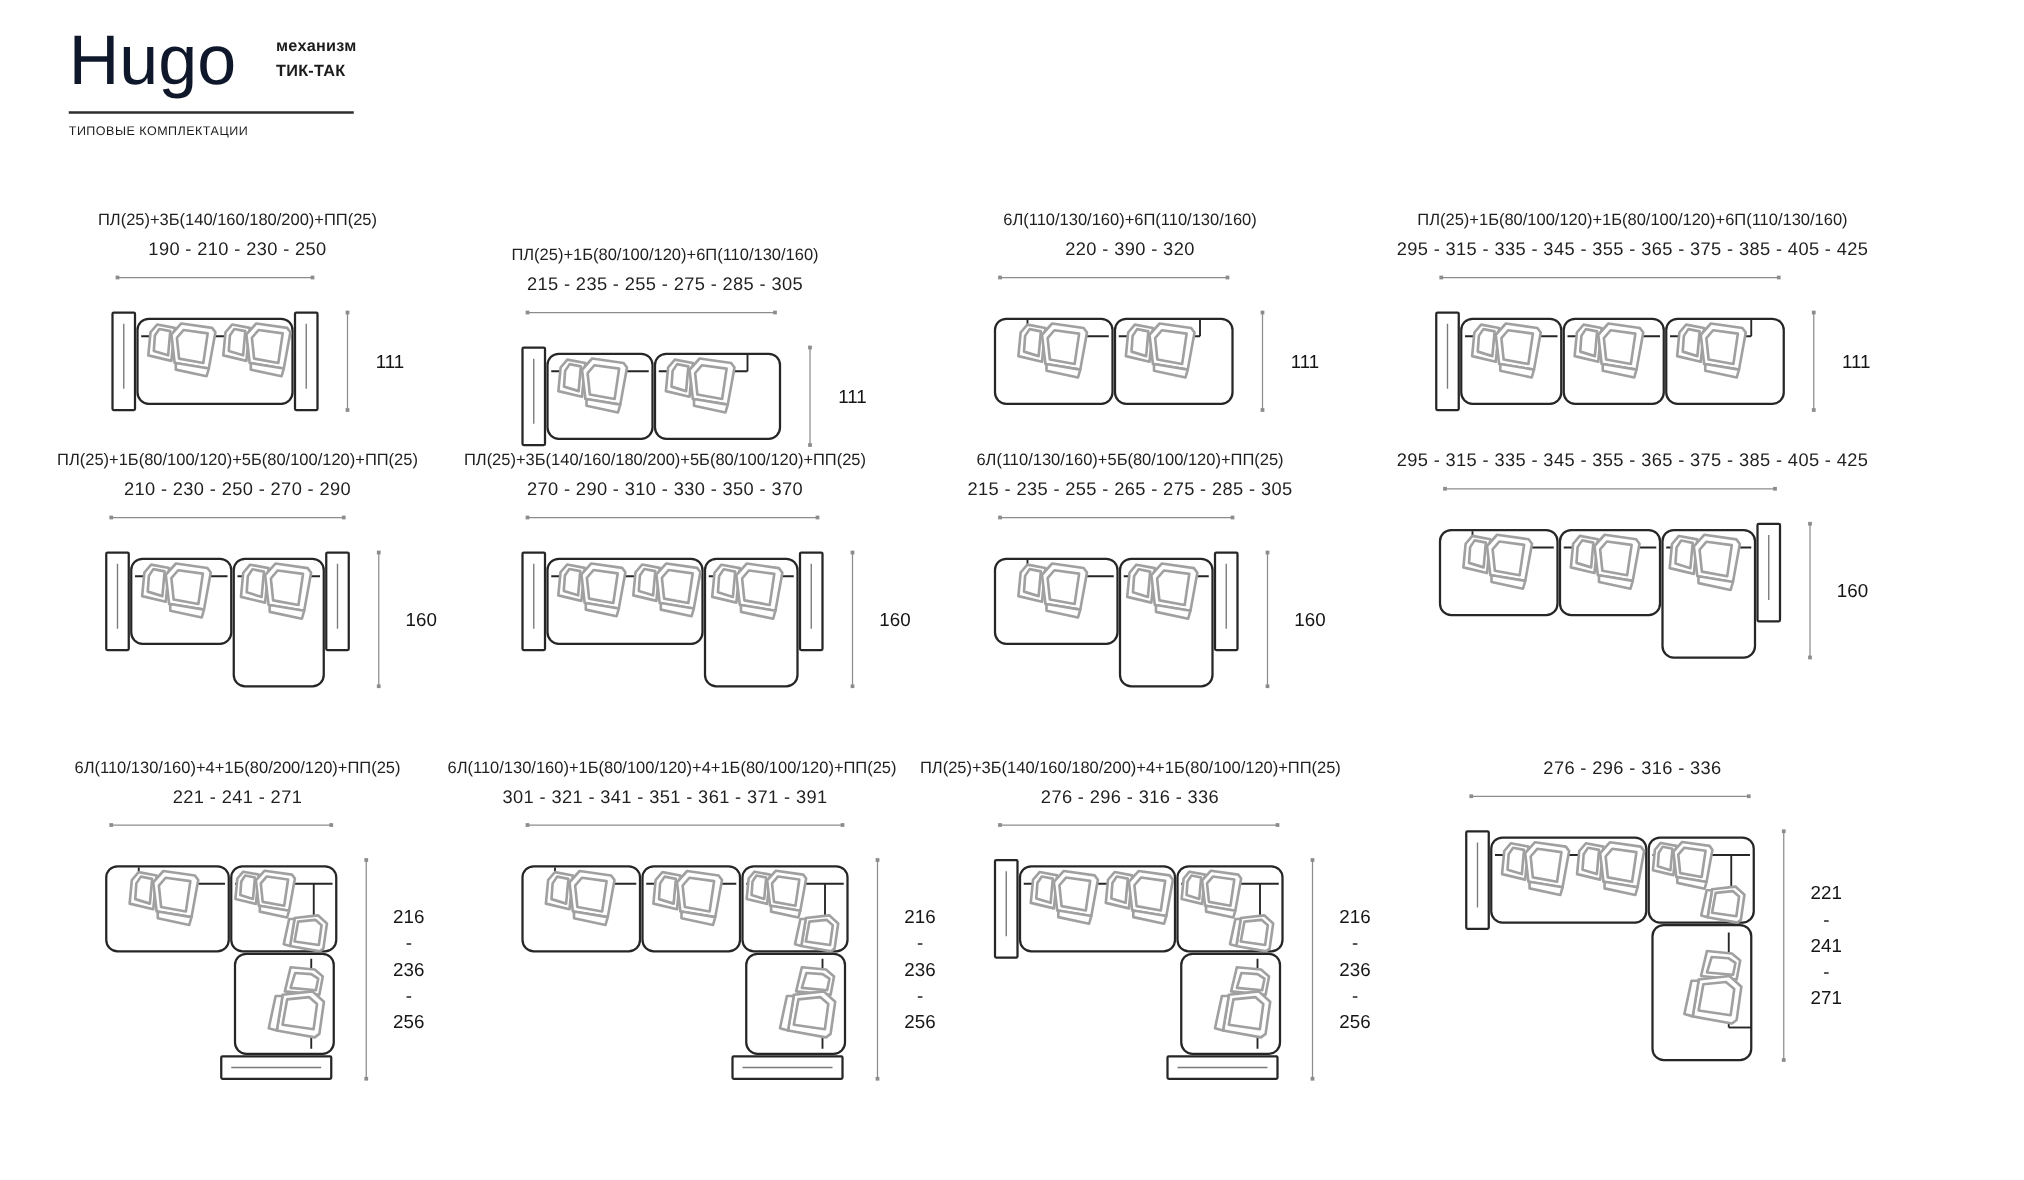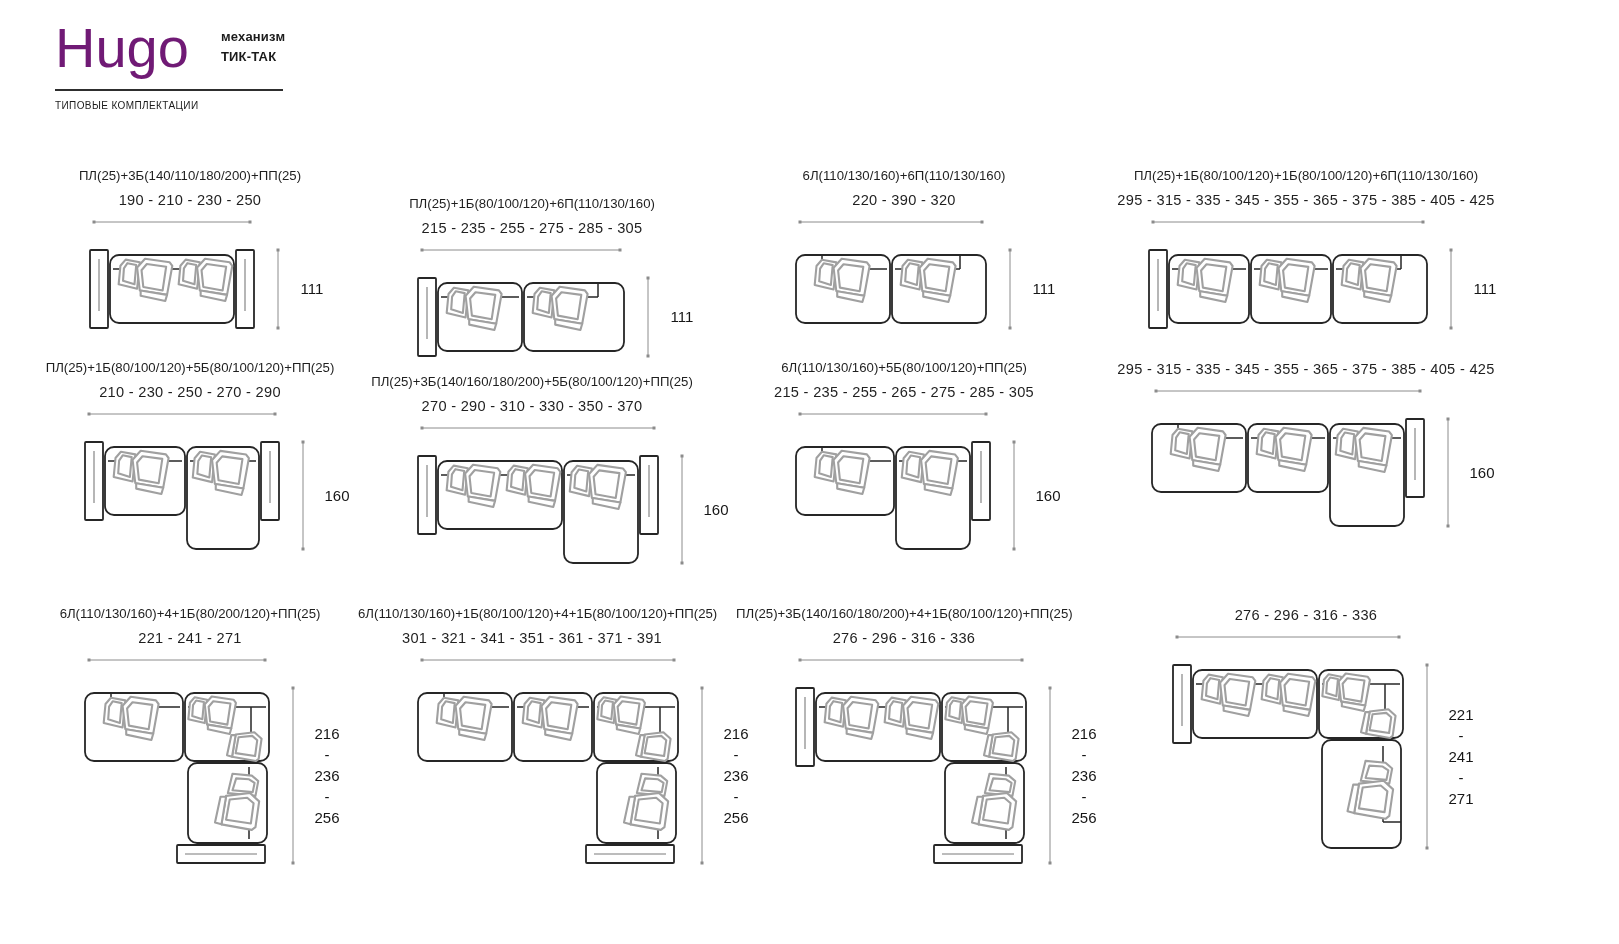--- a/index.html
+++ b/index.html
@@ -2,21 +2,21 @@
 <html><head>
 <meta charset="utf-8">
 <style>
   html,body{margin:0;padding:0;}
   body{
     width:1619px;height:944px;background:#ffffff;position:relative;overflow:hidden;
     font-family:"Liberation Sans",sans-serif;color:#1a1a1a;
   }
   header{position:absolute;left:55px;top:20px;}
   .brand-row{display:flex;align-items:flex-start;gap:32px;}
-  .brand{font-size:56px;line-height:1.0;font-weight:400;color:#701a75;margin:0;letter-spacing:0px;}
+  .brand{font-size:56px;line-height:1.0;font-weight:400;color:#0f172a;margin:0;letter-spacing:0px;}
   .mech{font-size:13px;font-weight:700;line-height:1.55;padding-top:7px;color:#1c1c1c;letter-spacing:.2px;}
   .rule{width:228px;border-top:2px solid #2e2e2e;margin-top:13px;}
   .subtitle{margin-top:9px;font-size:10px;letter-spacing:.4px;color:#1c1c1c;}
   .cell{position:absolute;text-align:center;}
   .ctitle{font-size:13.2px;white-space:nowrap;margin-top:8px;color:#1f1f1f;}
   .csizes{font-size:14.6px;white-space:nowrap;margin-top:9px;letter-spacing:.3px;color:#1f1f1f;}
   .cell svg{display:block;margin:2px auto 0 auto;overflow:visible;}
   svg text{font-family:"Liberation Sans",sans-serif;}
 </style>
 </head>
@@ -29,21 +29,21 @@
       <div>механизм</div>
       <div>ТИК-ТАК</div>
     </div>
   </div>
   <div class="rule"></div>
   <div class="subtitle">ТИПОВЫЕ КОМПЛЕКТАЦИИ</div>
 </header>
 
 <main id="grid">
   <section class="cell" style="left: 25px; top: 160px; width: 330px;">
-    <div class="ctitle">ПЛ(25)+3Б(140/110/180/200)+ПП(25)</div>
+    <div class="ctitle">ПЛ(25)+3Б(140/160/180/200)+ПП(25)</div>
     <div class="csizes">190 - 210 - 230 - 250</div>
     <svg class="cdiag" xmlns="http://www.w3.org/2000/svg" width="320" height="128" viewBox="0 0 320 128">
         <g>
           <rect x="60" y="40" width="18" height="78" rx="1" ry="1" fill="#fff" stroke="#262626" stroke-width="1.8"></rect>
           <line x1="69" y1="49" x2="69" y2="101" stroke="#7a7a7a" stroke-width="1.1"></line>
           <rect x="80" y="45" width="124" height="68" rx="9" ry="9" fill="#fff" stroke="#262626" stroke-width="1.8"></rect>
           <line x1="83" y1="59" x2="201" y2="59" stroke="#262626" stroke-width="1.5"></line>
           <g transform="translate(86,47) scale(0.88)">
             <path d="M5,10 L11,3 L27,6 L24,36 L3,31 Z" fill="#fff" stroke="#a0a0a0" stroke-width="2.39" stroke-linejoin="round"></path>
             <path d="M9,13 L13,7 L23,9 L21,31 L8,27 Z" fill="#fff" stroke="#a0a0a0" stroke-width="2.39" stroke-linejoin="round"></path>
@@ -241,21 +241,21 @@
           <g>
             <line x1="278" y1="40" x2="278" y2="147" stroke="#8c8c8c" stroke-width="1"></line>
             <rect x="276.5" y="38.5" width="3" height="3" fill="#8c8c8c"></rect>
             <rect x="276.5" y="145.5" width="3" height="3" fill="#8c8c8c"></rect>
           </g>
           <text text-anchor="middle" font-size="15" fill="#161616"><tspan x="312" y="98.5">160</tspan></text>
         </g>
       </svg>
   </section>
 
-  <section class="cell" style="left: 358px; top: 352px; width: 348px; margin-top: 14px;">
+  <section class="cell" style="left: 358px; top: 352px; width: 348px;">
     <div class="ctitle">ПЛ(25)+3Б(140/160/180/200)+5Б(80/100/120)+ПП(25)</div>
     <div class="csizes">270 - 290 - 310 - 330 - 350 - 370</div>
     <svg class="cdiag" xmlns="http://www.w3.org/2000/svg" width="396" height="157" viewBox="0 0 396 157">
         <g>
           <rect x="60" y="40" width="18" height="78" rx="1" ry="1" fill="#fff" stroke="#262626" stroke-width="1.8"></rect>
           <line x1="69" y1="49" x2="69" y2="101" stroke="#7a7a7a" stroke-width="1.1"></line>
           <rect x="80" y="45" width="124" height="68" rx="9" ry="9" fill="#fff" stroke="#262626" stroke-width="1.8"></rect>
           <line x1="83" y1="59" x2="201" y2="59" stroke="#262626" stroke-width="1.5"></line>
           <g transform="translate(86,47) scale(0.88)">
             <path d="M5,10 L11,3 L27,6 L24,36 L3,31 Z" fill="#fff" stroke="#a0a0a0" stroke-width="2.39" stroke-linejoin="round"></path>

